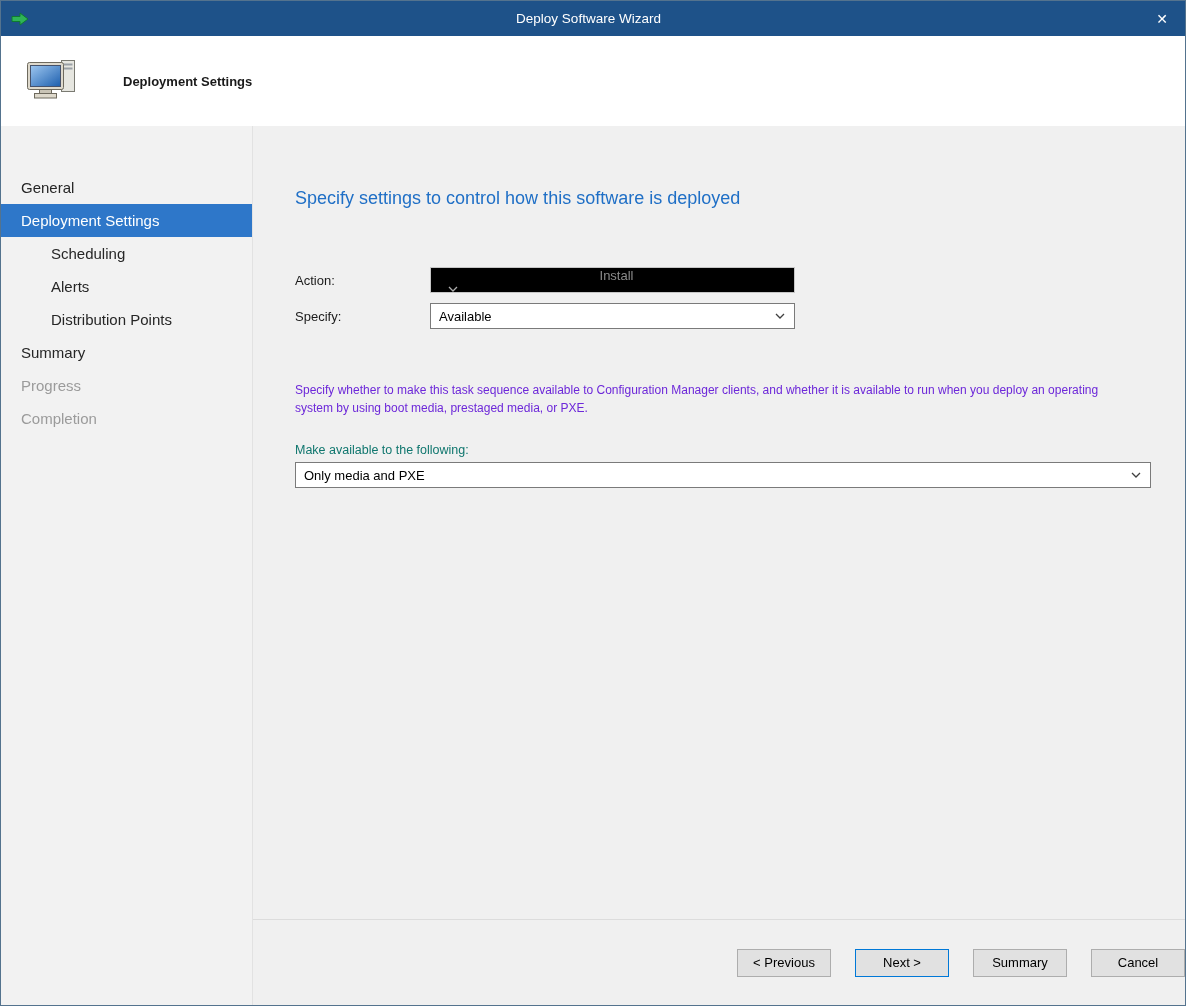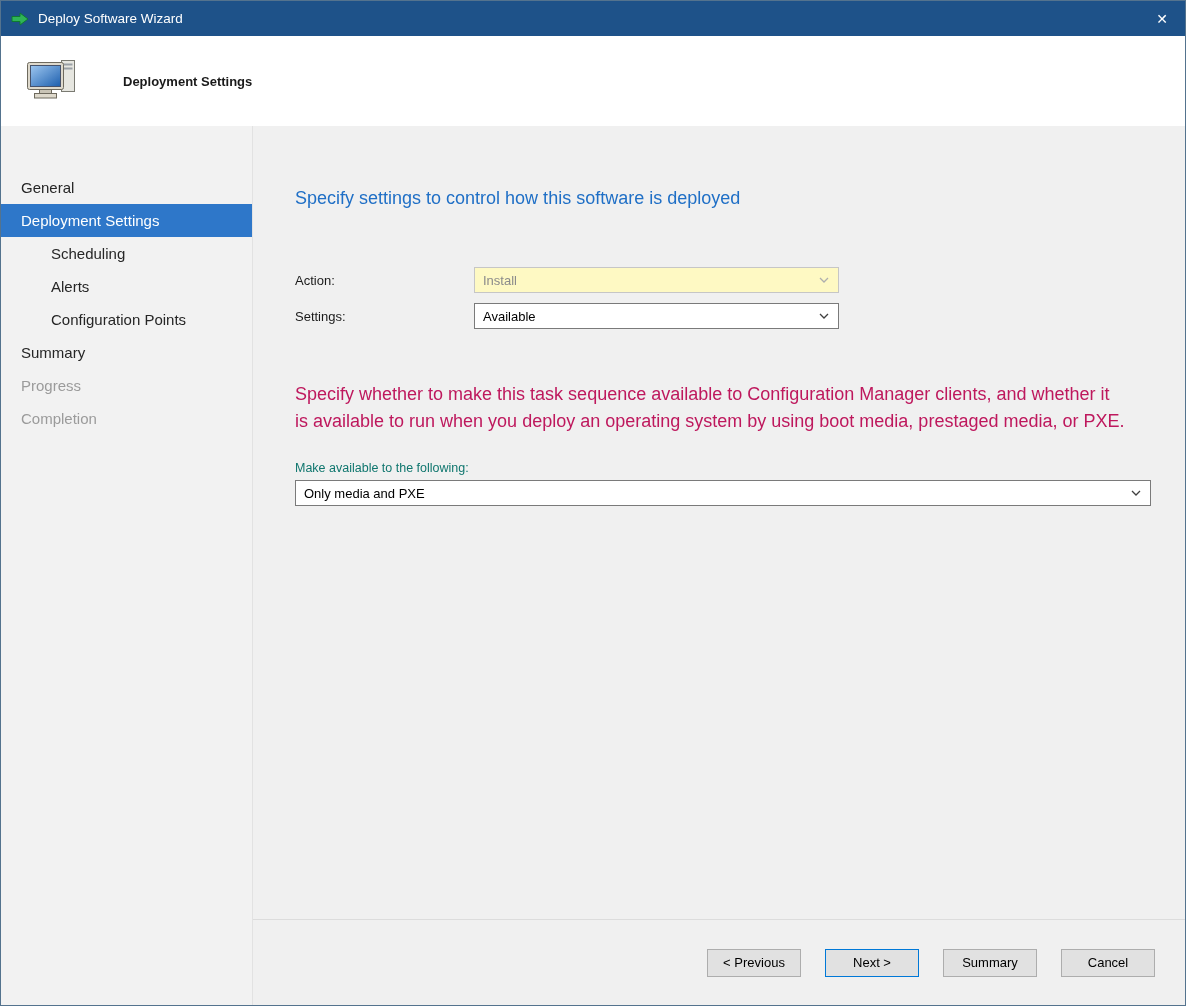--- a/index.html
+++ b/index.html
@@ -12,20 +12,21 @@
     background: #f0f0f0;
     border: 1px solid #54738e;
   }
 
   
   .titlebar {
     flex: 0 0 35px; height: 35px;
     background: #1e5289;
     display: flex; align-items: center;
     padding-left: 10px;
+    text-align: center;
   }
   .title-icon { display: flex; align-items: center; margin-right: 9px; }
   .title-text { color: #ffffff; font-size: 13.5px; flex: 1; }
   .close-btn {
     width: 46px; height: 35px; color: #ffffff;
     display: flex; align-items: center; justify-content: center;
     font-size: 14px; cursor: pointer;
   }
 
   
@@ -57,56 +58,57 @@
   .nav-item.disabled { color: #9b9b9b; cursor: default; }
 
   .content-col { flex: 1; display: flex; flex-direction: column; min-width: 0; }
   .content { flex: 1; padding: 62px 34px 0 42px; }
 
   .content-heading {
     color: #1f6fc6; font-size: 18px; font-weight: normal;
     margin: 0 0 58px 0;
   }
 
-  .form-row { display: flex; align-items: center; margin-bottom: 10px; gap: 44px; }
+  .form-row { display: flex; align-items: center; margin-bottom: 10px; }
   .form-label { width: 135px; font-size: 13px; color: #1a1a1a; }
 
   .combo {
     width: 365px; height: 26px;
     background: #ffffff; border: 1px solid #7a7a7a;
     display: flex; align-items: center;
     padding-left: 8px; font-size: 13px; color: #000000;
     cursor: pointer;
   }
   .combo .spacer { flex: 1; }
   .combo-arrow {
     width: 28px; align-self: stretch;
     display: flex; align-items: center; justify-content: center;
     color: #404040;
   }
   .combo.disabled {
-    background: #fef9c3; border-color: #c6c6c6; color: #8b8b8b;
+    background: #000000; border-color: #c6c6c6; color: #8b8b8b;
     cursor: default;
+    flex-direction: column;
   }
   .combo.disabled .combo-arrow { color: #aeaeae; }
   .combo.full { width: 100%; }
 
   .description {
-    font-size: 18px; color: #be185d; line-height: 1.5;
+    font-size: 12px; color: #6d28d9; line-height: 1.5;
     max-width: 832px; margin: 52px 0 4px 0;
   }
   .make-label { font-size: 12.5px; color: #0f766e; margin: 26px 0 5px 0; }
 
   
   .footer {
     flex: 0 0 86px;
     border-top: 1px solid #dcdcdc;
     background: #f0f0f0;
     display: flex; align-items: center; justify-content: flex-end;
-    padding-right: 30px; gap: 24px;
+    gap: 24px;
   }
   .btn {
     min-width: 94px; height: 28px;
     background: #e1e1e1; border: 1px solid #adadad;
     font-size: 13px; font-family: inherit; color: #000;
     cursor: pointer;
   }
   .btn.default { border-color: #0078d7; }
 </style>
 </head>
@@ -145,21 +147,21 @@
     <span class="header-title">Deployment Settings</span>
   </div>
 
   <div class="body-row">
 
     <div class="sidebar">
       <div class="nav-item">General</div>
       <div class="nav-item selected">Deployment Settings</div>
       <div class="nav-item child">Scheduling</div>
       <div class="nav-item child">Alerts</div>
-      <div class="nav-item child">Configuration Points</div>
+      <div class="nav-item child">Distribution Points</div>
       <div class="nav-item">Summary</div>
       <div class="nav-item disabled">Progress</div>
       <div class="nav-item disabled">Completion</div>
     </div>
 
     <div class="content-col">
       <div class="content">
 
         <h1 class="content-heading">Specify settings to control how this software is deployed</h1>
 
@@ -170,21 +172,21 @@
             <span class="spacer"></span>
             <span class="combo-arrow">
               <svg width="10" height="6" viewBox="0 0 10 6">
                   <path d="M1 1 l4 4 4 -4" fill="none" stroke="currentColor" stroke-width="1.3"></path>
                 </svg>
             </span>
           </div>
         </div>
 
         <div class="form-row">
-          <span class="form-label">Settings:</span>
+          <span class="form-label">Specify:</span>
           <div class="combo">
             <span>Available</span>
             <span class="spacer"></span>
             <span class="combo-arrow">
               <svg width="10" height="6" viewBox="0 0 10 6">
                   <path d="M1 1 l4 4 4 -4" fill="none" stroke="currentColor" stroke-width="1.3"></path>
                 </svg>
             </span>
           </div>
         </div>

